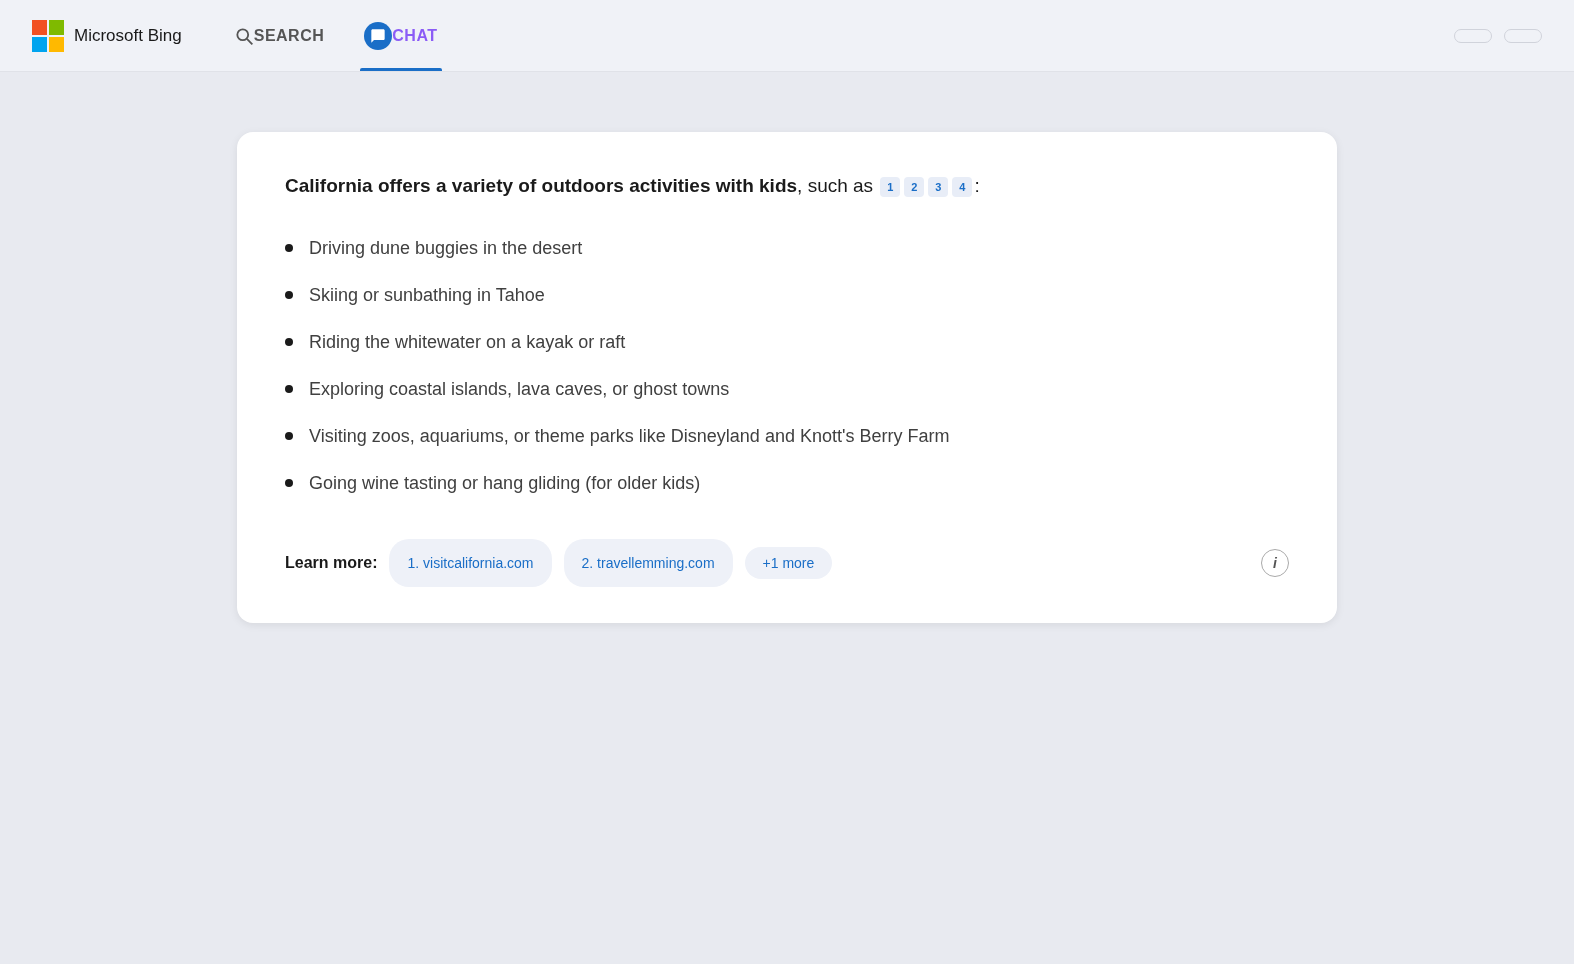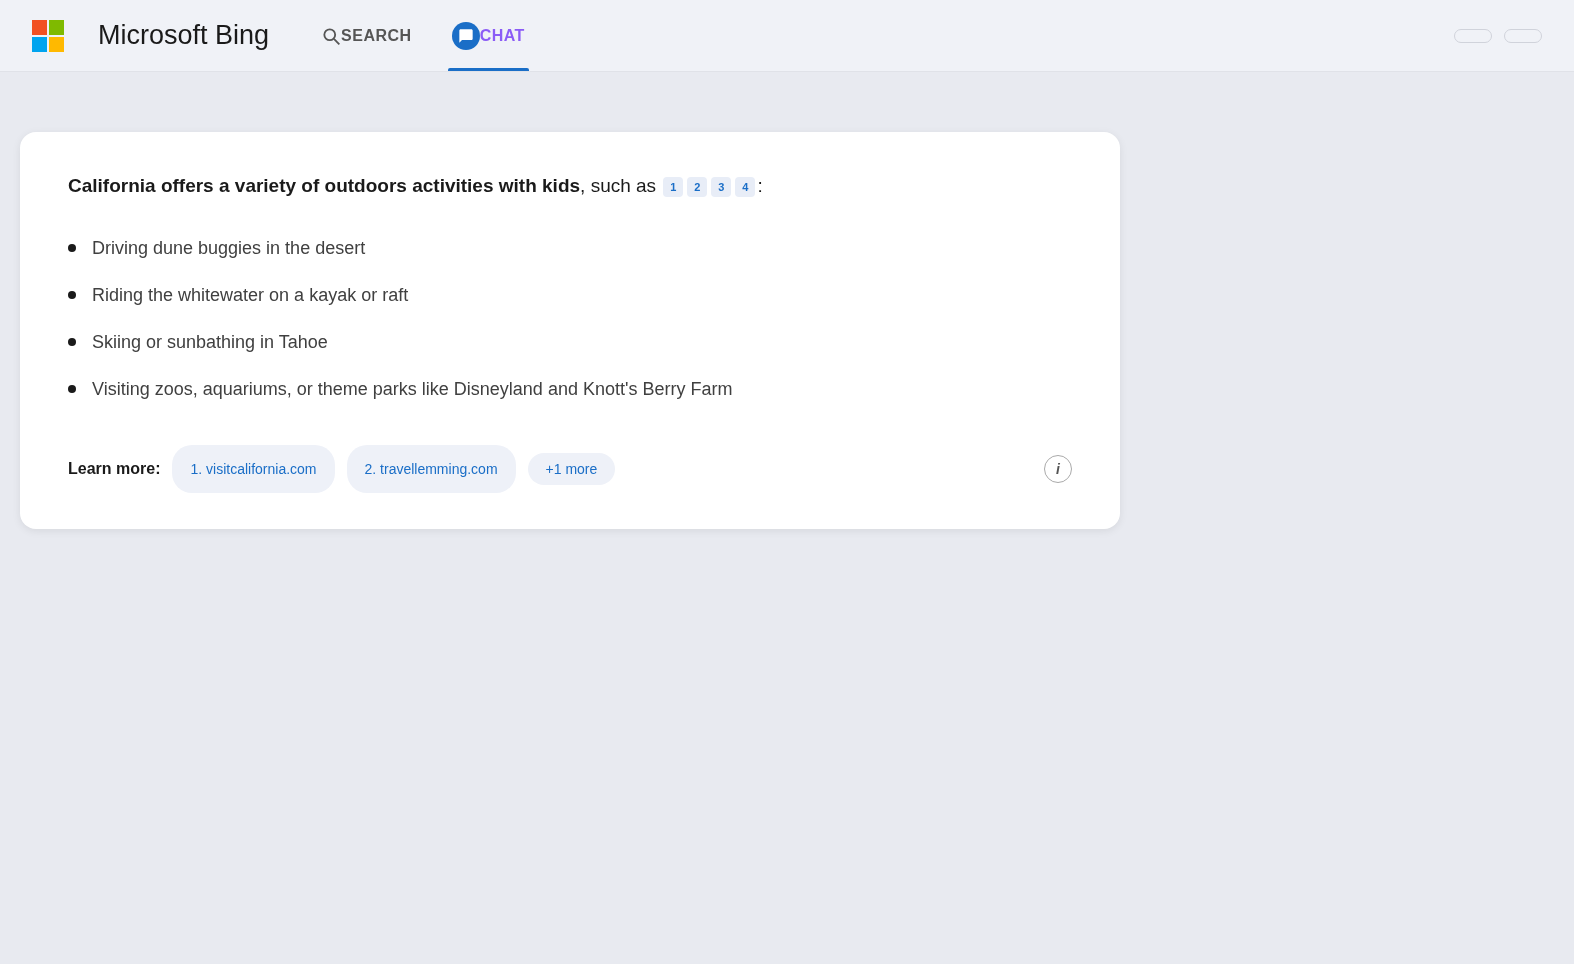--- a/index.html
+++ b/index.html
@@ -37,24 +37,23 @@
       grid-template-rows: 1fr 1fr;
       gap: 2px;
     }
 
     .ms-logo-red { background: #f25022; }
     .ms-logo-green { background: #7fba00; }
     .ms-logo-blue { background: #00a4ef; }
     .ms-logo-yellow { background: #ffb900; }
 
     .logo-text {
-      font-size: 27px;
+      font-size: 17px;
       font-weight: 400;
       color: #1a1a1a;
-      margin-left: 24px;
     }
 
     .nav-tabs {
       display: flex;
       align-items: center;
       gap: 32px;
       height: 100%;
     }
 
     .nav-tab {
@@ -126,20 +125,21 @@
       border-radius: 20px;
       padding: 6px 18px;
       font-size: 13px;
       color: #333;
       cursor: pointer;
     }
 
     
     .main-content {
       display: flex;
+      justify-content: center;
       align-items: flex-start;
       padding: 60px 20px 40px;
     }
 
     .chat-card {
       background: white;
       border-radius: 16px;
       padding: 40px 48px 36px;
       max-width: 1100px;
       width: 100%;
@@ -296,29 +296,37 @@
       <span class="citation-badge">1</span><span class="citation-badge">2</span><span class="citation-badge">3</span><span class="citation-badge">4</span><span>:</span>
     </p>
 
     <ul class="bullet-list">
       <li>
         <span class="bullet-dot"></span>
         <span>Driving dune buggies in the desert</span>
       </li>
       <li>
         <span class="bullet-dot"></span>
+        <span>Skiing or sunbathing in Tahoe</span>
+      </li>
+      <li>
+        <span class="bullet-dot"></span>
         <span>Riding the whitewater on a kayak or raft</span>
       </li>
       <li>
         <span class="bullet-dot"></span>
-        <span>Skiing or sunbathing in Tahoe</span>
+        <span>Exploring coastal islands, lava caves, or ghost towns</span>
       </li>
       <li>
         <span class="bullet-dot"></span>
         <span>Visiting zoos, aquariums, or theme parks like Disneyland and Knott's Berry Farm</span>
+      </li>
+      <li>
+        <span class="bullet-dot"></span>
+        <span>Going wine tasting or hang gliding (for older kids)</span>
       </li>
     </ul>
 
     <div class="learn-more-section">
       <span class="learn-more-label">Learn more:</span>
       <button class="source-chip">1. visitcalifornia.com</button>
       <button class="source-chip">2. travellemming.com</button>
       <button class="more-chip">+1 more</button>
       <button class="info-icon-btn">i</button>
     </div>

